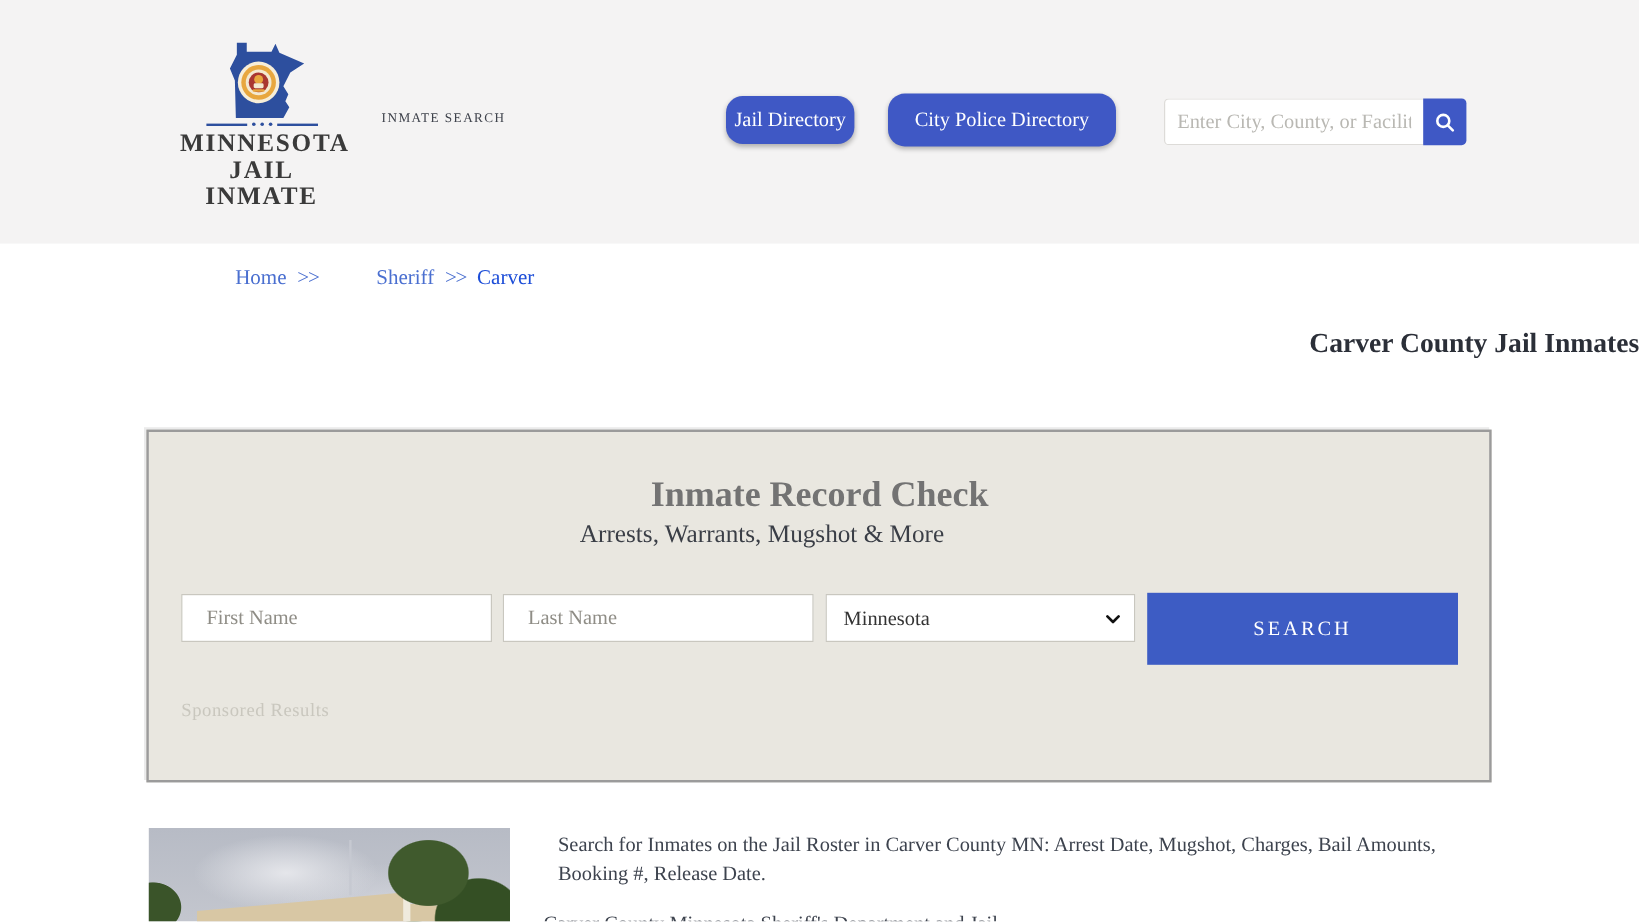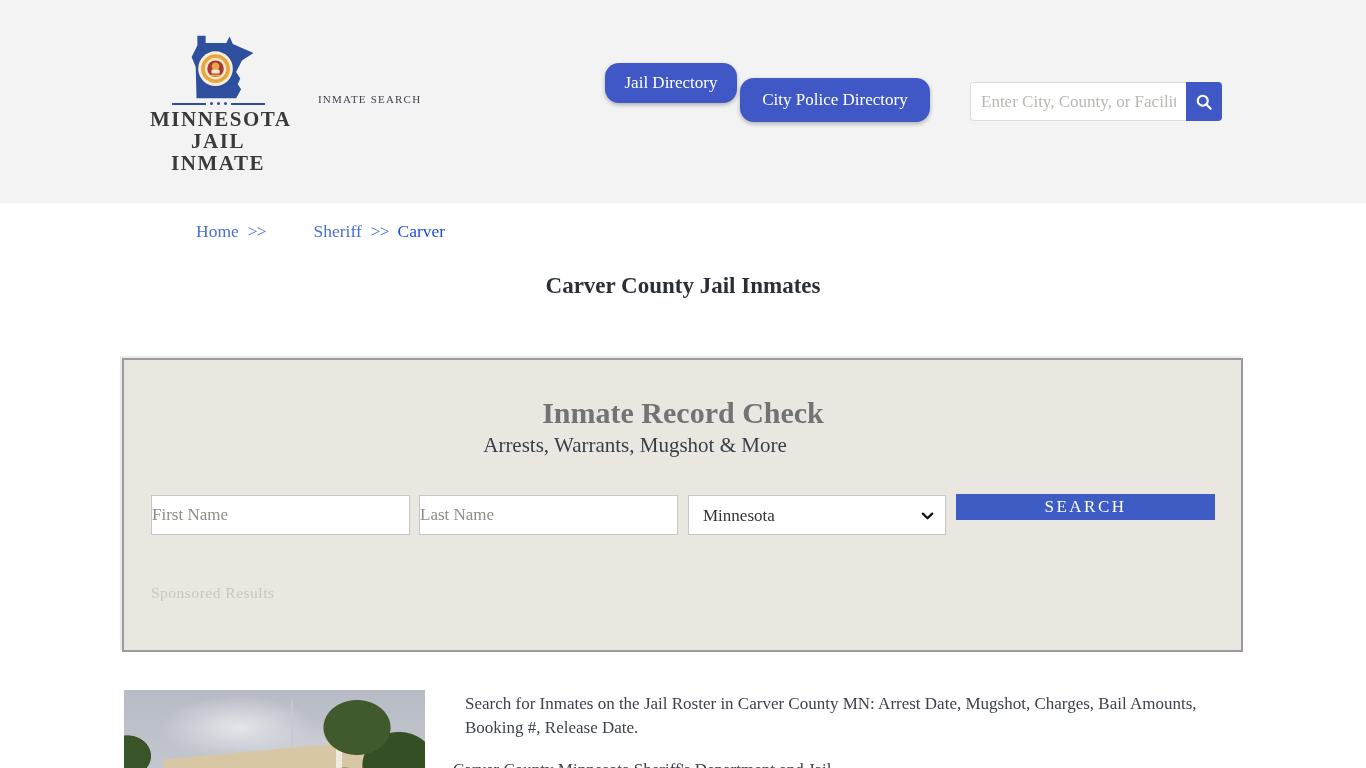--- a/index.html
+++ b/index.html
@@ -12,57 +12,57 @@
   .logo { position:absolute; left:150px; top:34px; width:136px; text-align:center; cursor:pointer; }
   .logo-state { display:block; margin:0 auto; }
   .logo-divider { display:flex; align-items:center; justify-content:center; gap:4px; margin:2px auto 3px; width:118px; }
   .logo-divider .bar { height:2px; width:34px; background:#2d4f9e; }
   .logo-divider .dot { width:3px; height:3px; border-radius:50%; background:#2d4f9e; }
   .logo-text { font-weight:bold; font-size:21px; line-height:1.05; letter-spacing:1.5px; color:#3a3a3a; }
   .tagline { position:absolute; left:318px; top:93px; font-size:11px; letter-spacing:1.2px; color:#3f434c; }
 
   .btn-blue { background:#3f58c5; color:#ffffff; border:none; font-family:"Liberation Serif", serif; cursor:pointer; }
   .nav-btn { position:absolute; border-radius:14px; font-size:17px; box-shadow:0 2px 4px rgba(0,0,0,0.28); }
-  .nav-jail { left:605px; top:63px; width:132px; height:40px; }
+  .nav-jail { left:605px; top:80px; width:107px; height:40px; }
   .nav-city { left:740px; top:78px; width:190px; height:44px; }
 
   .hdr-search-input { position:absolute; left:970px; top:82px; width:216px; height:39px;
     border:1px solid #dddbd8; border-right:none; border-radius:4px 0 0 4px; background:#ffffff;
     padding:0 10px; font-family:"Liberation Serif", serif; font-size:17px; color:#555; outline:none; }
   .hdr-search-input::placeholder { color:#b9b8b3; }
   .hdr-search-btn { position:absolute; left:1186px; top:82px; width:36px; height:39px;
     border-radius:0 4px 4px 0; display:flex; align-items:center; justify-content:center; }
 
   
   .breadcrumb { position:absolute; left:157px; top:221px; font-size:17.5px; color:#33363c; }
   .breadcrumb a { color:#4a6fd0; text-decoration:none; cursor:pointer;margin-left:39px; }
   .breadcrumb .sep { color:#4a6fd0; margin:0 9px; letter-spacing:-1px; }
   .breadcrumb .current { color:#1d4ed8;text-align:right; }
 
   
-  .page-title { position:absolute; left:0; top:273px; width:1366px; text-align:center;
+  .page-title { position:absolute; left:0; top:273px; width:1366px; text-align:right;
     font-size:23px; font-weight:bold; color:#2b2f38; }
 
   
   .panel { position:absolute; left:122px; top:358px; width:1121px; height:294px;
     background:#e9e7e0; border:2px solid #9b9b9b; box-shadow:-2px -2px 0 rgba(0,0,0,0.08); }
   .panel-heading { position:absolute; left:0; top:396px; width:1366px; text-align:center;
     font-size:30px; color:#737373; }
   .panel-subheading { position:absolute; left:0; top:433px; width:1270px; text-align:center;
     font-size:21px; color:#3a3e46; }
   .form-input { position:absolute; top:495px; width:259px; height:40px; border:1px solid #c9c7bf;
-    background:#ffffff; padding:0 0; font-family:"Liberation Serif", serif; font-size:17px; color:#444; outline:none; }
+    background:#ffffff; padding:0 20px; font-family:"Liberation Serif", serif; font-size:17px; color:#444; outline:none; }
   .form-input::placeholder { color:#8f8d86; }
   .fn { left:151px; } .ln { left:419px; }
   .select-wrap { position:absolute; left:688px; top:495px; width:258px; height:40px; background:#ffffff;
     border:1px solid #c9c7bf; cursor:pointer; }
   .select-wrap select { width:100%; height:100%; border:none; background:transparent; appearance:none;
     -webkit-appearance:none; padding:0 14px; font-family:"Liberation Serif", serif; font-size:17px; color:#333; outline:none; cursor:pointer; }
   .select-chevron { position:absolute; right:10px; top:12px; pointer-events:none; }
-  .search-btn { position:absolute; left:956px; top:494px; width:259px; height:26px; background:#3d5cc4;
+  .search-btn { position:absolute; left:956px; top:494px; width:259px; height:60px; background:#3d5cc4;
     font-size:17px; letter-spacing:2.5px; }
   .sponsored { position:absolute; left:151px; top:584px; font-size:15.5px; color:#c9c7be; letter-spacing:0.5px; }
 
   
   .photo { position:absolute; left:124px; top:690px; width:301px; height:170px; overflow:hidden;
     background:
       radial-gradient(110px 45px at 38% 22%, rgba(233,234,238,0.9), transparent 70%),
       radial-gradient(140px 55px at 68% 40%, rgba(214,216,223,0.8), transparent 70%),
       linear-gradient(180deg,#b7bbc5 0%, #c3c6ce 45%, #cdcfd6 100%); }
   .tree-right { position:absolute; right:-16px; top:-10px; width:120px; height:190px;

